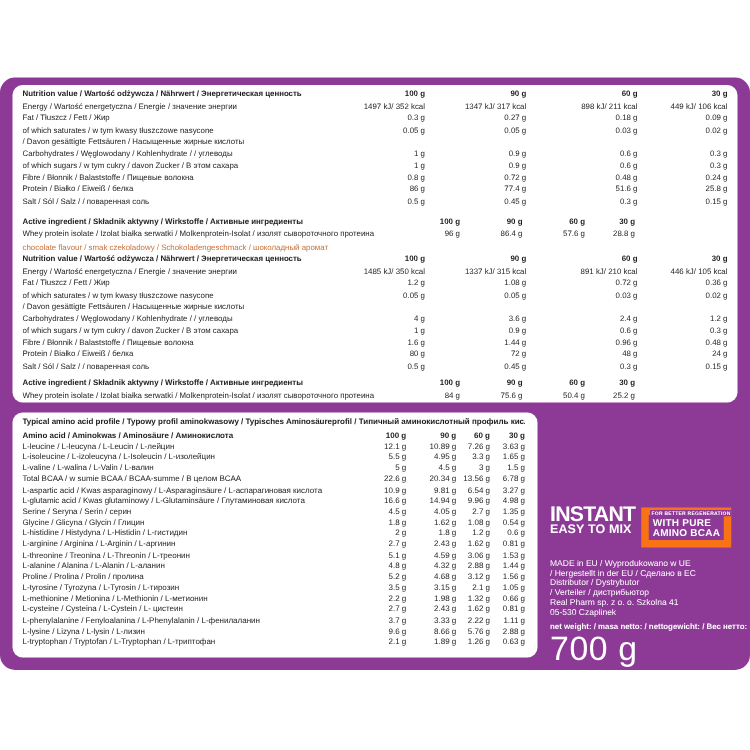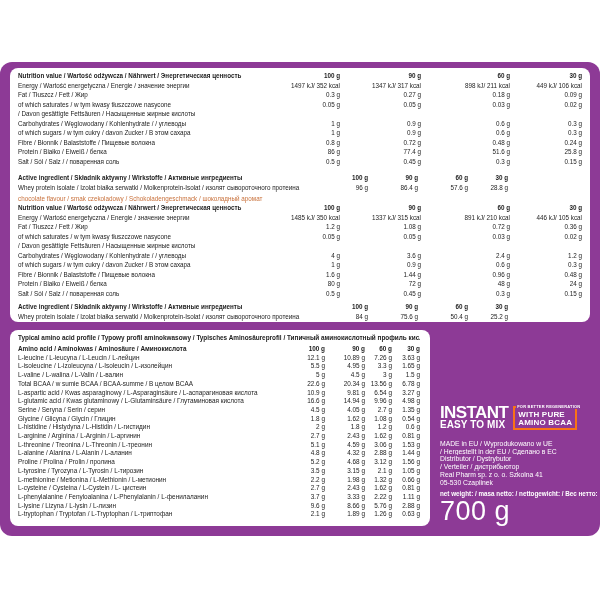--- a/index.html
+++ b/index.html
@@ -55,25 +55,25 @@
     white-space:nowrap; overflow:hidden;
   }
   .amino { margin-top:2px; }
   .amino .trow { line-height:8.7px; font-size:6.4px; }
   .amino .tcell:nth-child(2) { width:42px; }
   .amino .tcell:nth-child(3) { width:40px; }
   .amino .tcell:nth-child(4) { width:27px; }
   .amino .tcell:nth-child(5) { width:28px; }
 
   
-  .logo-row { display:flex; align-items:center; margin-top:70px; }
+  .logo-row { display:flex; align-items:flex-start; margin-top:70px; }
   .logo-stack { display:flex; flex-direction:column; }
   .logo-instant { font-size:17px; font-weight:bold; line-height:14px; letter-spacing:-0.6px; }
   .logo-easy { font-size:10px; font-weight:bold; line-height:10px; letter-spacing:0.1px; white-space:nowrap; }
-  .badge { position:relative; border:2px solid #f97316; padding:3px 3px 1px; margin-left:5px; margin-top:1px; }
+  .badge { position:relative; border:6px solid #f97316; padding:3px 3px 1px; margin-left:5px; margin-top:1px; }
   .badge-small {
     position:absolute; top:-4px; left:1px; font-size:4px; font-weight:bold;
     background:#8d3a96; padding:0 1px; white-space:nowrap; letter-spacing:0.2px;
   }
   .badge-line { font-size:8px; font-weight:bold; line-height:8px; white-space:nowrap; letter-spacing:0.2px; }
 
   .info { margin-top:10px; font-size:6.8px; line-height:7.7px; }
   .info div { white-space:nowrap; overflow:hidden; }
   .netw-label { margin-top:4px; font-size:6.3px; font-weight:bold; white-space:nowrap; }
   .netw-value { font-size:27px; font-weight:normal; line-height:29px; letter-spacing:0.5px; }

